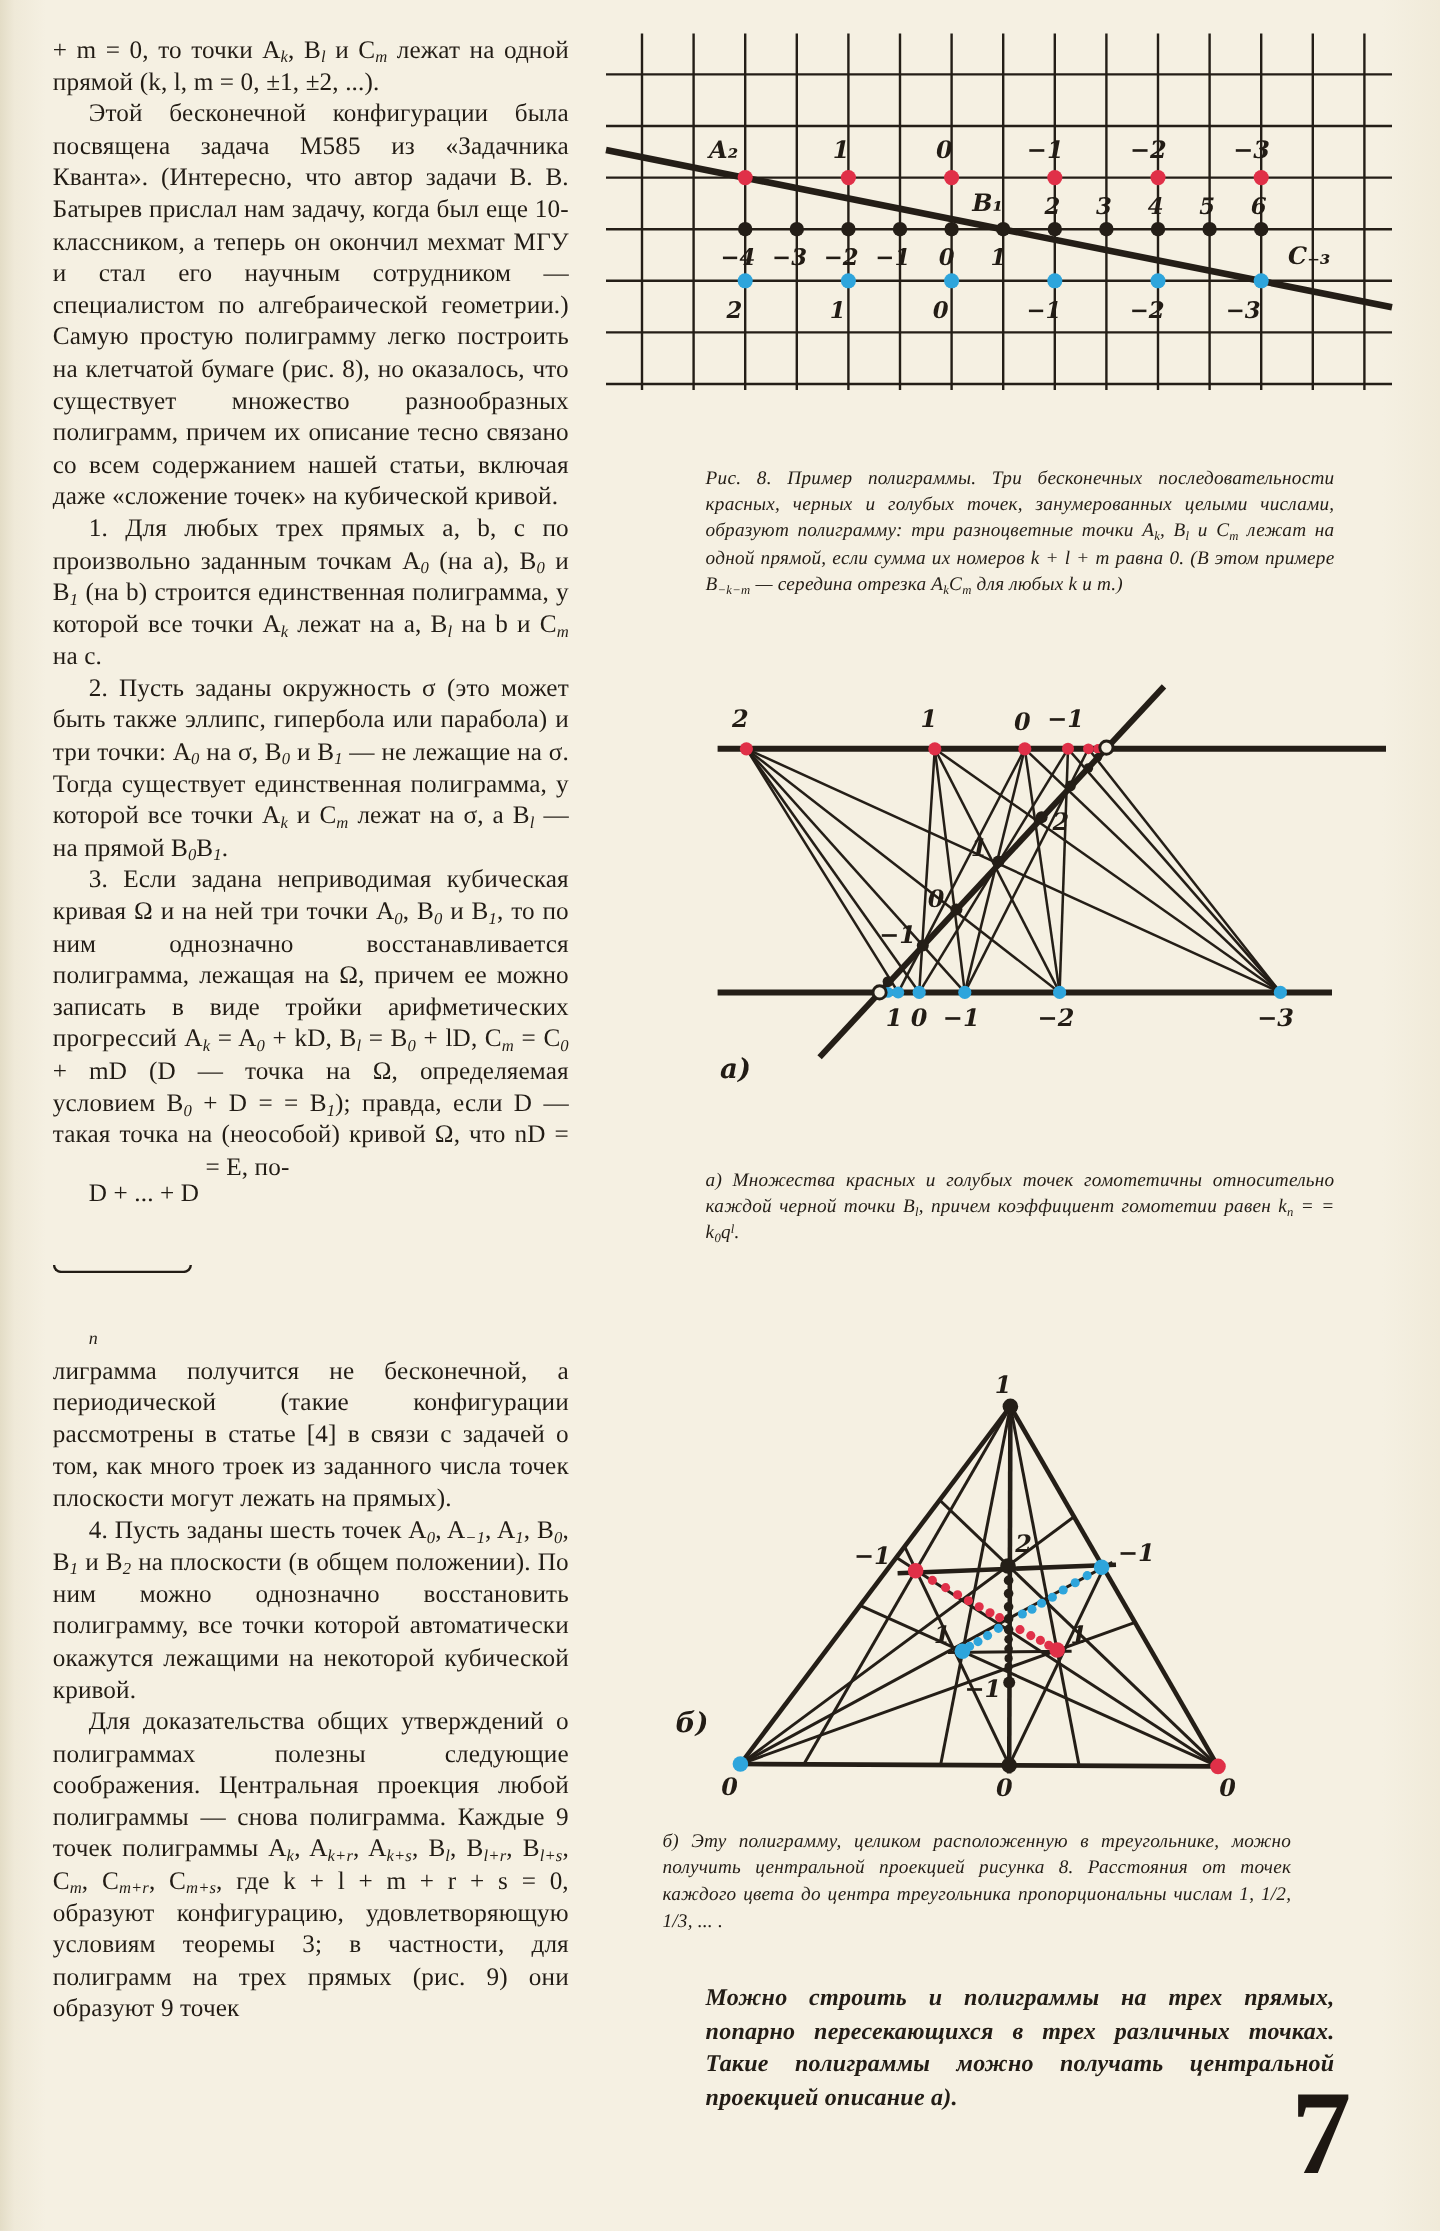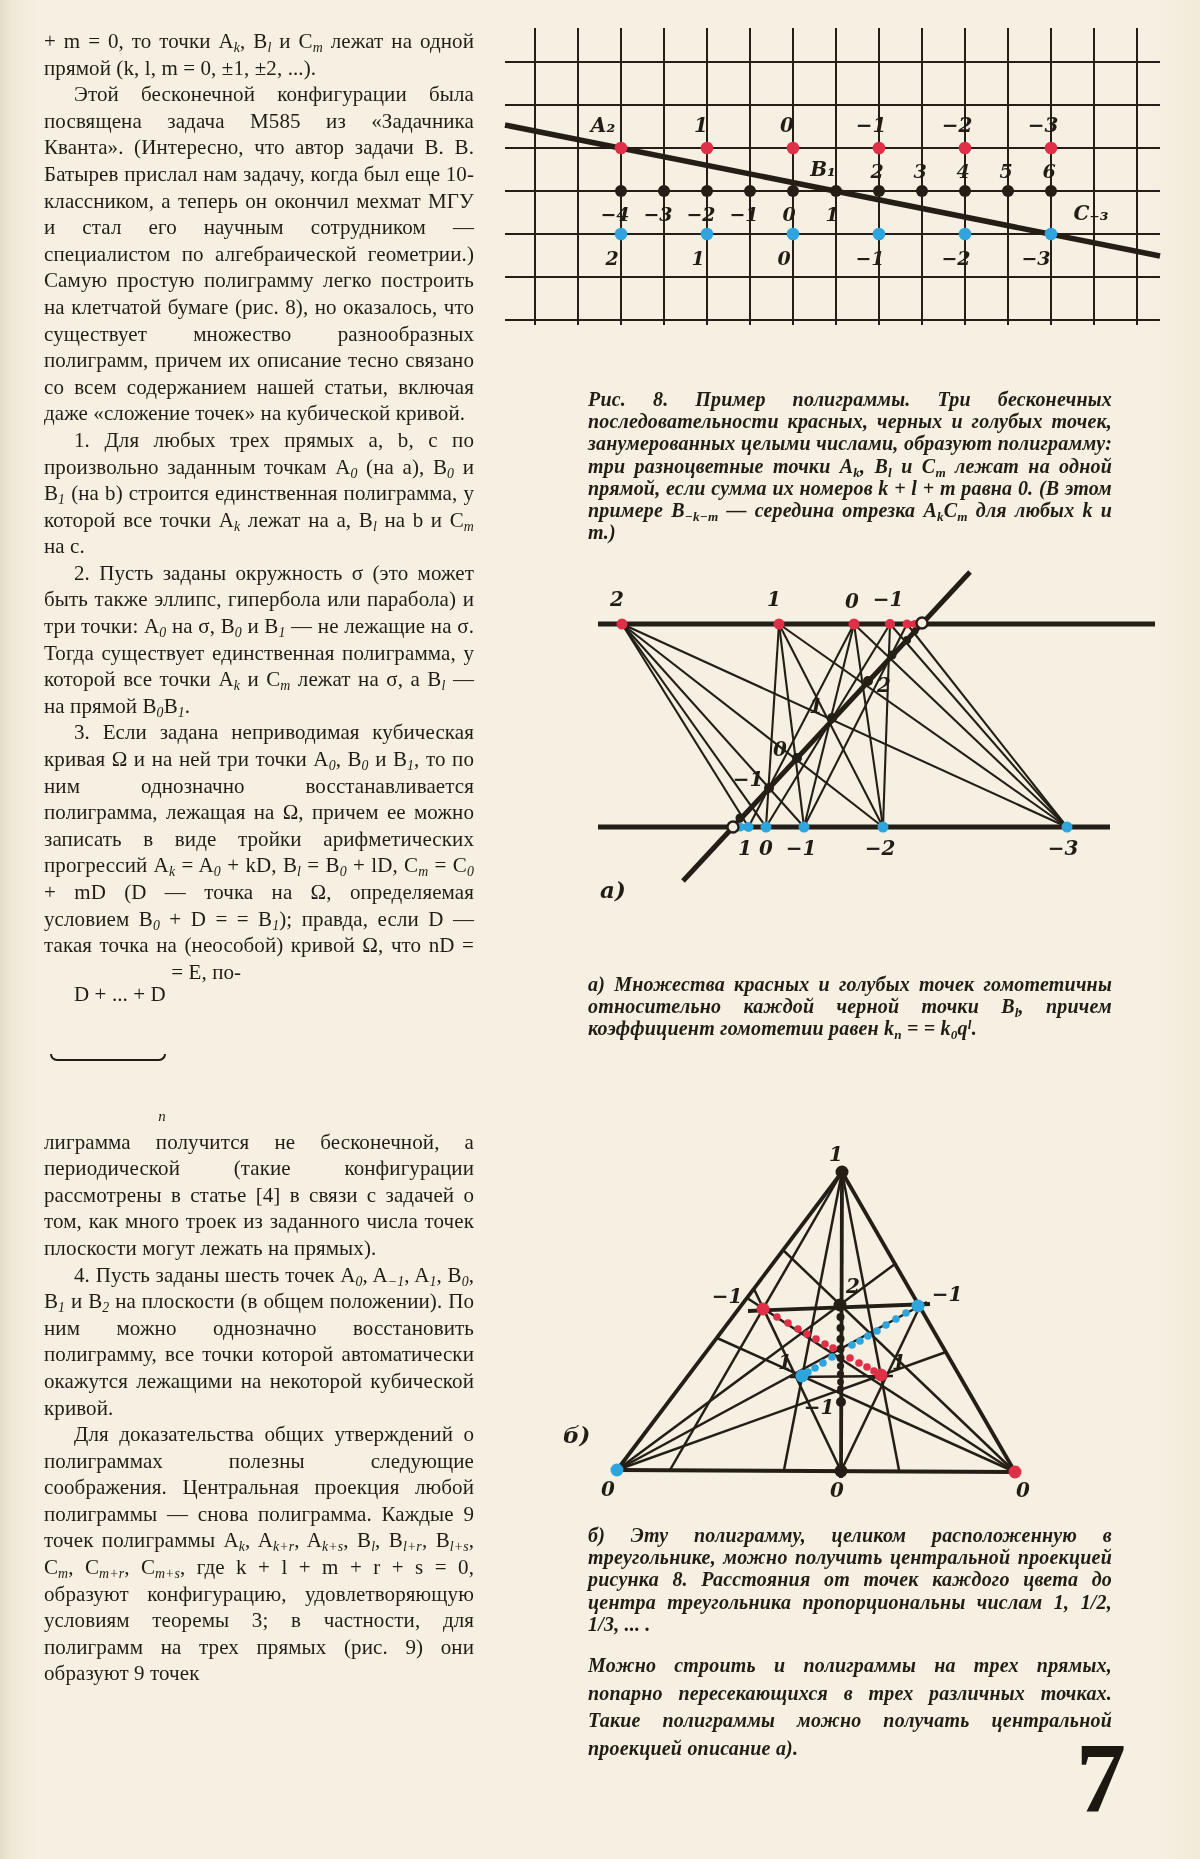--- a/index.html
+++ b/index.html
@@ -18,26 +18,26 @@
   .col-left{
     position:absolute;left:44px;top:28px;width:430px;
     font-size:21px;line-height:26.6px;font-weight:400;
     text-align:justify;letter-spacing:0.1px;
   }
   .col-left p{margin:0;text-indent:30px;}
   .col-left p.noindent{text-indent:0;}
   .col-left p.gap{margin-top:4px;}
   sub{font-size:0.66em;vertical-align:-0.28em;line-height:0;font-style:italic;}
   sup{font-size:0.66em;vertical-align:0.45em;line-height:0;font-style:italic;}
-  .ub{display:inline-flex;flex-direction:column;align-items:flex-end;vertical-align:-22px;line-height:1.05;gap:47px;}
+  .ub{display:inline-flex;flex-direction:column;align-items:flex-start;vertical-align:-22px;line-height:1.05;gap:47px;}
   .ub .ub-brace{width:92%;height:5px;border-left:2px solid #221c15;border-right:2px solid #221c15;border-bottom:2.4px solid #221c15;border-radius:0 0 9px 9px;margin-top:2px;}
   .ub .ub-n{font-style:italic;font-size:15px;margin-top:1px;}
   .caption{
-    position:absolute;font-style:italic;font-weight:700;
-    font-size:20px;line-height:22.2px;text-align:justify;letter-spacing:0.2px;
+    position:absolute;font-style:italic;font-weight:400;
+    font-size:16px;line-height:22.2px;text-align:justify;letter-spacing:0.2px;
   }
   .caption p{margin:0;}
   .caption p + p{margin-top:24px;}
   .closing{
     position:absolute;left:588px;top:1652px;width:524px;
     font-style:italic;font-weight:600;font-size:20px;line-height:27.5px;
     text-align:justify;letter-spacing:0.2px;
   }
   .pagenum{
     position:absolute;left:1076px;top:1728px;
@@ -320,21 +320,21 @@
       <text class="lbl" x="230" y="224">1</text>
       <text class="lbl" x="344" y="224">1</text>
       <text class="lbl" x="264" y="269">−1</text>
       <text class="lbl" x="53" y="351">0</text>
       <text class="lbl" x="282" y="352">0</text>
       <text class="lbl" x="468" y="352">0</text>
       <text class="lbl tag" x="8" y="298">б)</text>
     </g>
   </svg>
 
-  <div class="caption" style="left:588px;top:1524px;width:524px">
+  <div class="caption" style="left:552px;top:1524px;width:524px">
     <p>б) Эту полиграмму, целиком расположенную в треугольнике, можно получить центральной проекцией рисунка 8. Расстояния от точек каждого цвета до центра треугольника пропорциональны числам 1, 1/2, 1/3, ... .</p>
   </div>
 
   <div class="closing">Можно строить и полиграммы на трех прямых, попарно пересекающихся в трех различных точках. Такие полиграммы можно получать центральной проекцией описание а).</div>
 
   <div class="pagenum">7</div>
 
 </div>
 
 </body></html>

